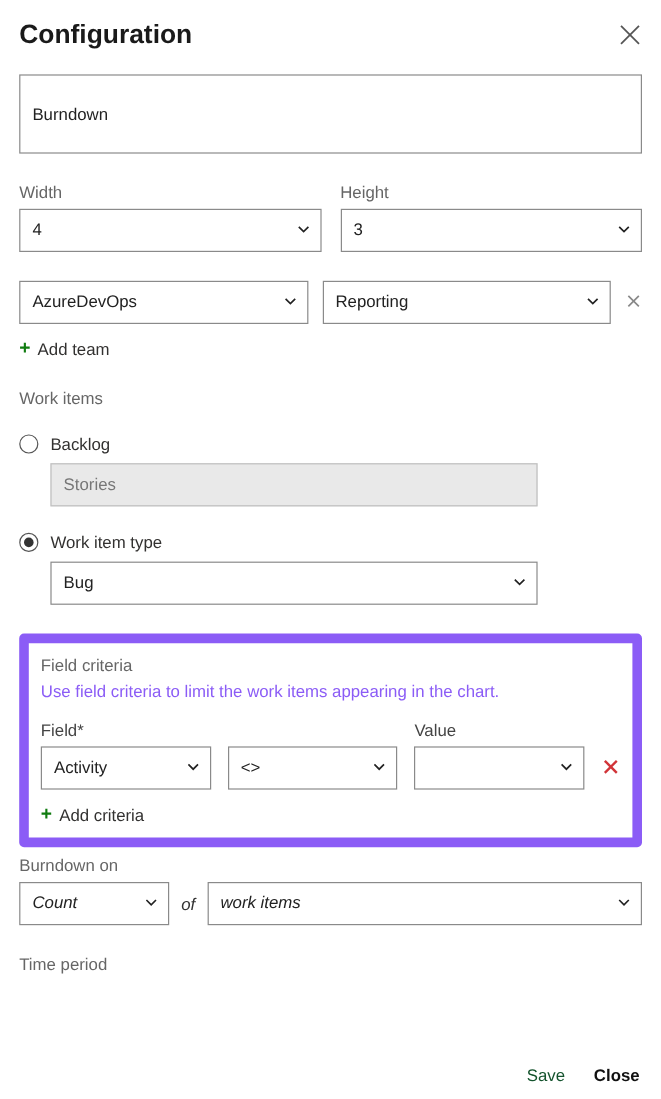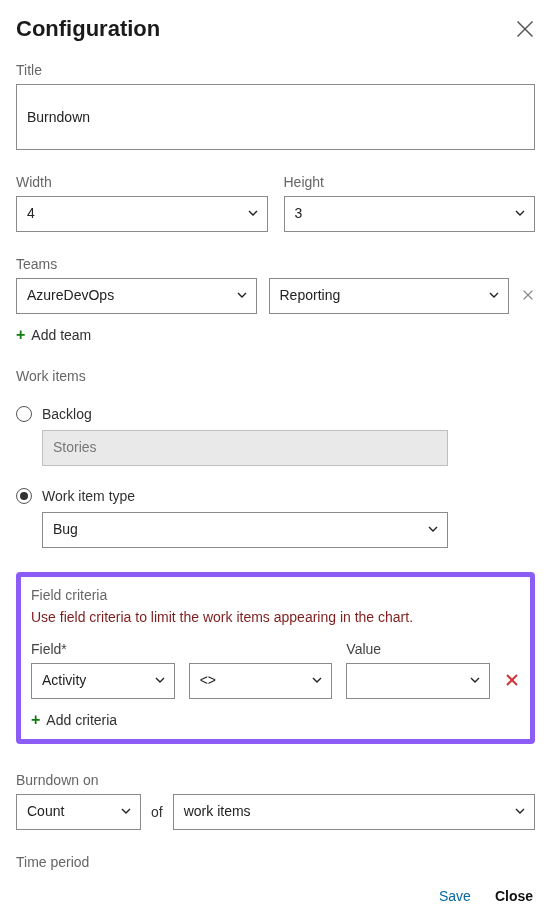--- a/index.html
+++ b/index.html
@@ -121,28 +121,28 @@
     height: 8px;
     background: #333;
     border-radius: 50%;
   }
   .radio-select-wrap {
     margin-left: 26px;
     width: 406px;
     margin-bottom: 14px;
   }
   .highlight-box {
-    border: 5px solid #8b5cf6;
+    border: 8px solid #8b5cf6;
     border-radius: 4px;
     padding: 10px;
-    margin-bottom: 28px;
+    margin-bottom: 7px;
   }
   .criteria-desc {
     font-size: 14px;
-    color: #7f1d1d;
+    color: #8b5cf6;
     margin-bottom: 16px;
   }
   .criteria-cols {
     display: flex;
     gap: 14px;
     align-items: flex-end;
   }
   .criteria-cols .col { flex: 1; }
   .criteria-cols .col-label {
     font-size: 14px;
@@ -153,50 +153,50 @@
     color: #d13438;
     cursor: pointer;
     flex-shrink: 0;
     padding-bottom: 8px;
   }
   .remove-red svg { width: 16px; height: 16px; }
   .burndown-row {
     display: flex;
     align-items: center;
     gap: 10px;
+    font-style: italic;
   }
   .burndown-row .count-sel { width: 125px; }
   .burndown-row .of-text { color: #333; }
   .burndown-row .item-sel { flex: 1; }
   .footer {
     position: absolute;
     bottom: 12px;
     right: 18px;
     display: flex;
     gap: 24px;
     align-items: center;
   }
-  .footer .save { color: #0369a1; cursor: pointer; }
+  .footer .save { color: #14532d; cursor: pointer; }
   .footer .close-btn { color: #111; font-weight: 600; cursor: pointer; }
 </style>
 </head>
 <body>
 
 <div class="header">
   <h1>Configuration</h1>
   <span class="close-x">
     <svg viewBox="0 0 16 16" stroke="currentColor" stroke-width="1.2" fill="none">
         <line x1="2" y1="2" x2="14" y2="14"></line>
         <line x1="14" y1="2" x2="2" y2="14"></line>
       </svg>
   </span>
 </div>
 
 <div class="section">
-  <span class="label">Title</span>
   <input class="text-input" type="text" value="Burndown" style="">
 </div>
 
 <div class="section row2">
   <div>
     <span class="label">Width</span>
     <div class="select">
       <span>4</span>
       <span class="chev"><svg viewBox="0 0 12 12" stroke="currentColor" stroke-width="1.4" fill="none">
             <polyline points="2,4 6,8 10,4"></polyline>
@@ -208,21 +208,20 @@
     <div class="select">
       <span>3</span>
       <span class="chev"><svg viewBox="0 0 12 12" stroke="currentColor" stroke-width="1.4" fill="none">
             <polyline points="2,4 6,8 10,4"></polyline>
           </svg></span>
     </div>
   </div>
 </div>
 
 <div class="section">
-  <span class="label">Teams</span>
   <div class="teams-row">
     <div class="select">
       <span>AzureDevOps</span>
       <span class="chev"><svg viewBox="0 0 12 12" stroke="currentColor" stroke-width="1.4" fill="none">
             <polyline points="2,4 6,8 10,4"></polyline>
           </svg></span>
     </div>
     <div class="select">
       <span>Reporting</span>
       <span class="chev"><svg viewBox="0 0 12 12" stroke="currentColor" stroke-width="1.4" fill="none">

